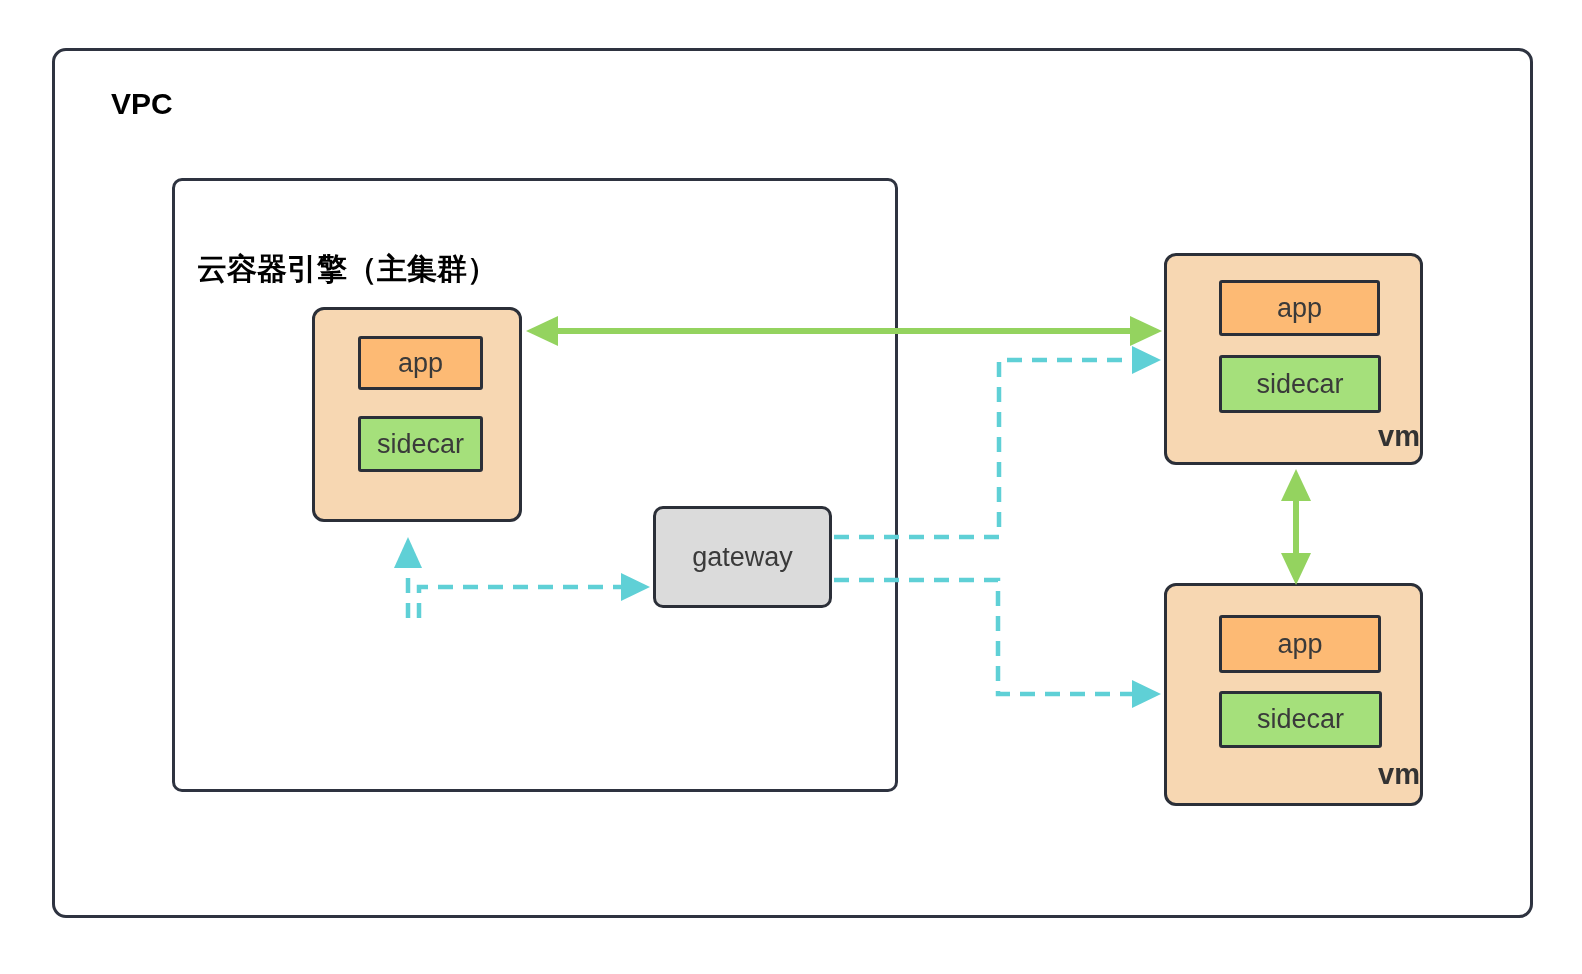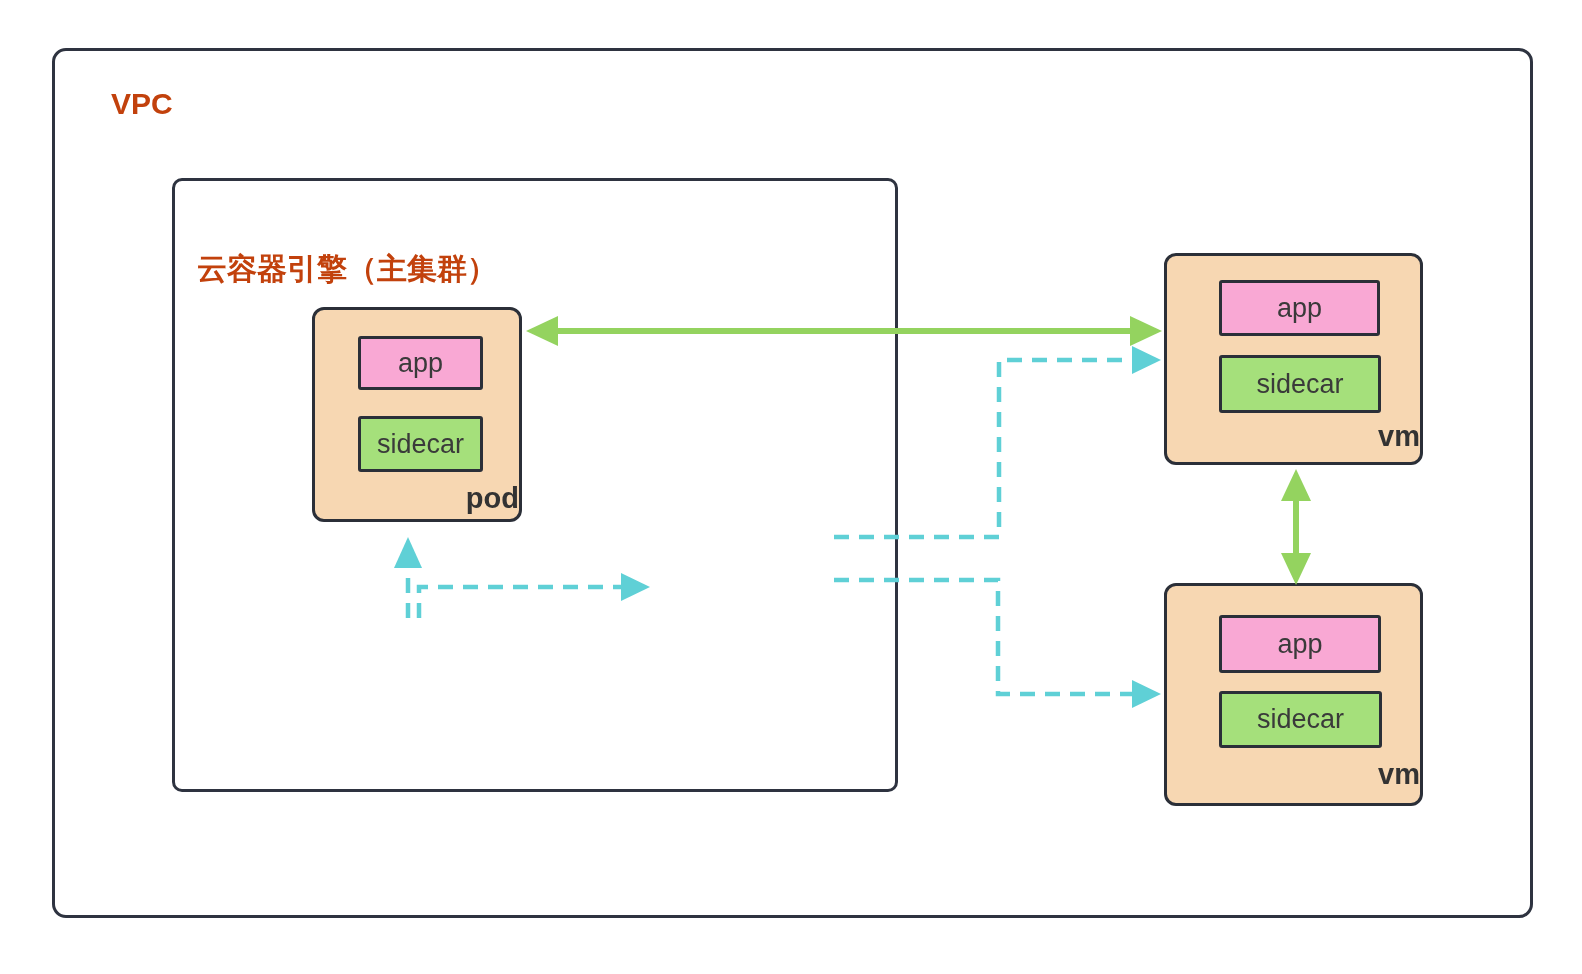--- a/index.html
+++ b/index.html
@@ -18,21 +18,21 @@
     background: #ffffff;
   }
   .frame {
     position: absolute;
     background: #ffffff;
     border: 3px solid #2e3340;
   }
   .frame-label {
     position: absolute;
     font-weight: bold;
-    color: #c2410c;
+    color: #000000;
     white-space: nowrap;
   }
   #vpc-box      { left: 52px;  top: 48px;  width: 1475px; height: 864px; border-radius: 14px; }
   #vpc-label    { left: 56px;  top: 36px;  font-size: 30px; }
   #cluster-box  { left: 172px; top: 178px; width: 720px;  height: 608px; border-radius: 10px; background: transparent; }
   #cluster-label{ left: 22px;  top: 68px;  font-size: 30px; }
 
   .node {
     position: absolute;
     border: 3px solid #2b2f38;
@@ -46,21 +46,21 @@
     position: absolute;
     border: 3px solid #2b2f38;
     border-radius: 3px;
     box-sizing: border-box;
     display: flex;
     align-items: center;
     justify-content: center;
     font-size: 27px;
     color: #3a3a3a;
   }
-  .chip.app     { background: #f9a8d4; }
+  .chip.app     { background: #fdba74; }
   .chip.sidecar { background: #a5e07b; justify-content: center; }
   .group-title {
     position: absolute;
     left: 0;
     width: 100%;
     text-align: right;
     font-size: 29px;
     font-weight: bold;
     color: #333333;
   }
@@ -115,23 +115,25 @@
     </div>
   </div>
 
   <div class="node group" id="pod-box">
     <div class="chip app">
       <span>app</span>
     </div>
     <div class="chip sidecar">
       <span>sidecar</span>
     </div>
-    <div class="group-title">pod</div>
   </div>
 
+  <div class="node simple" id="gateway-box">
+    <span>gateway</span>
+  </div>
 
 
   <div class="node group" id="vm-top-box">
     <div class="chip app">
       <span>app</span>
     </div>
     <div class="chip sidecar">
       <span>sidecar</span>
     </div>
     <div class="group-title">vm</div>

